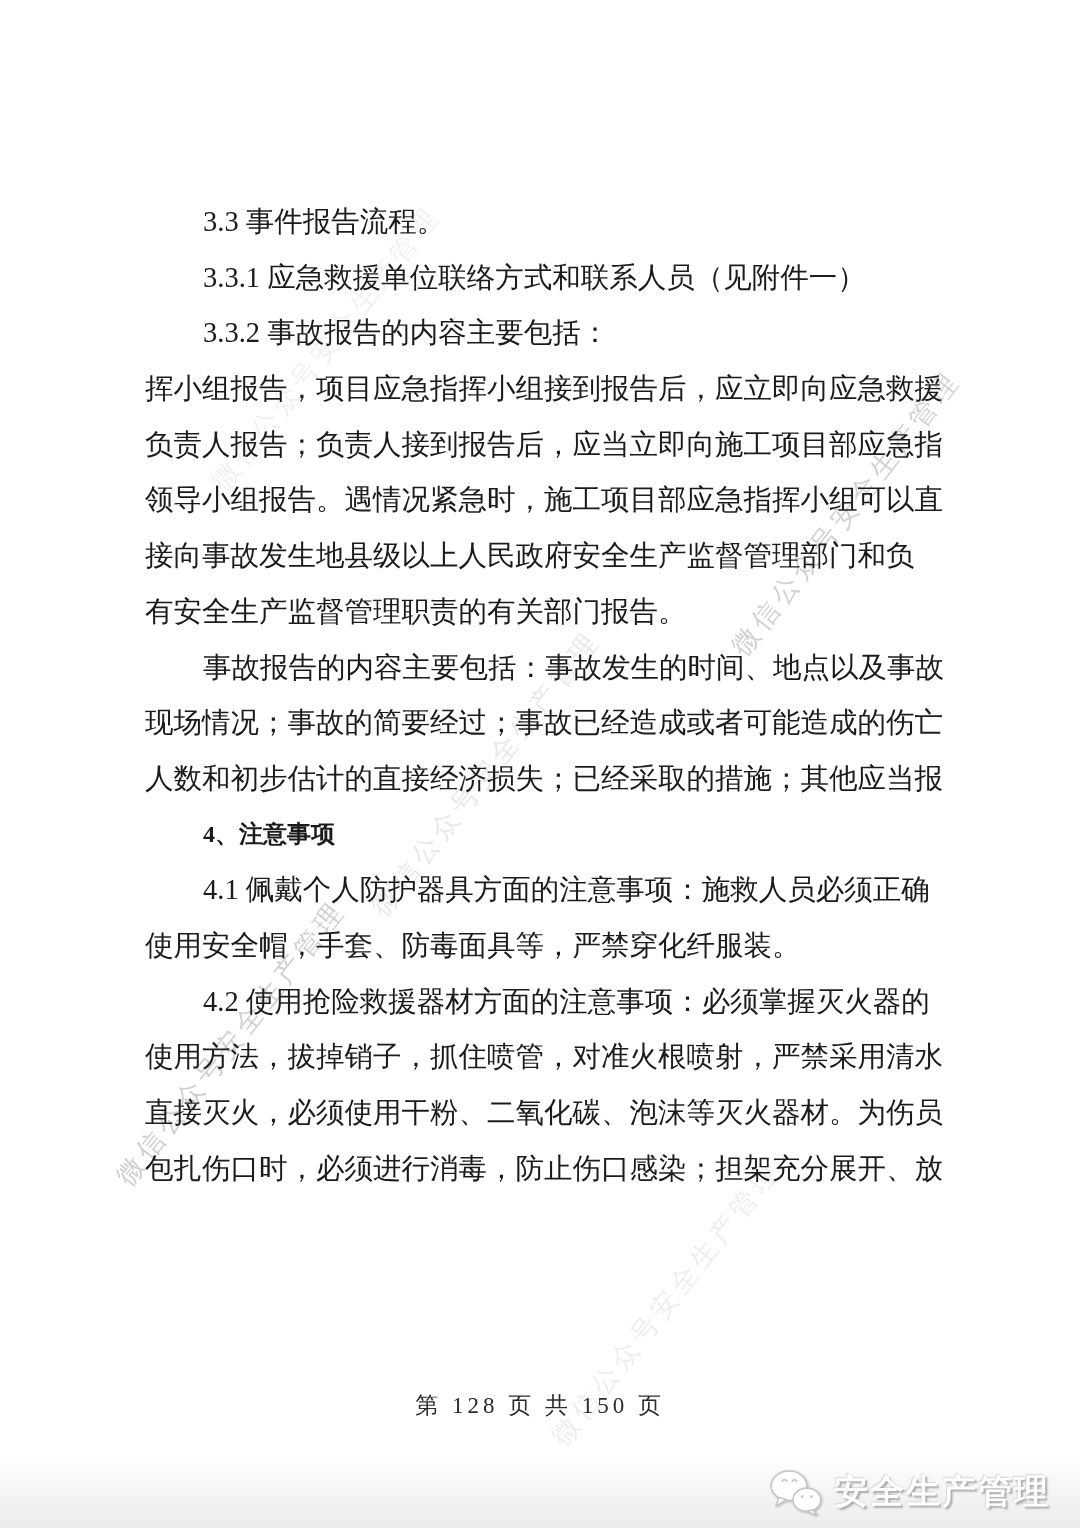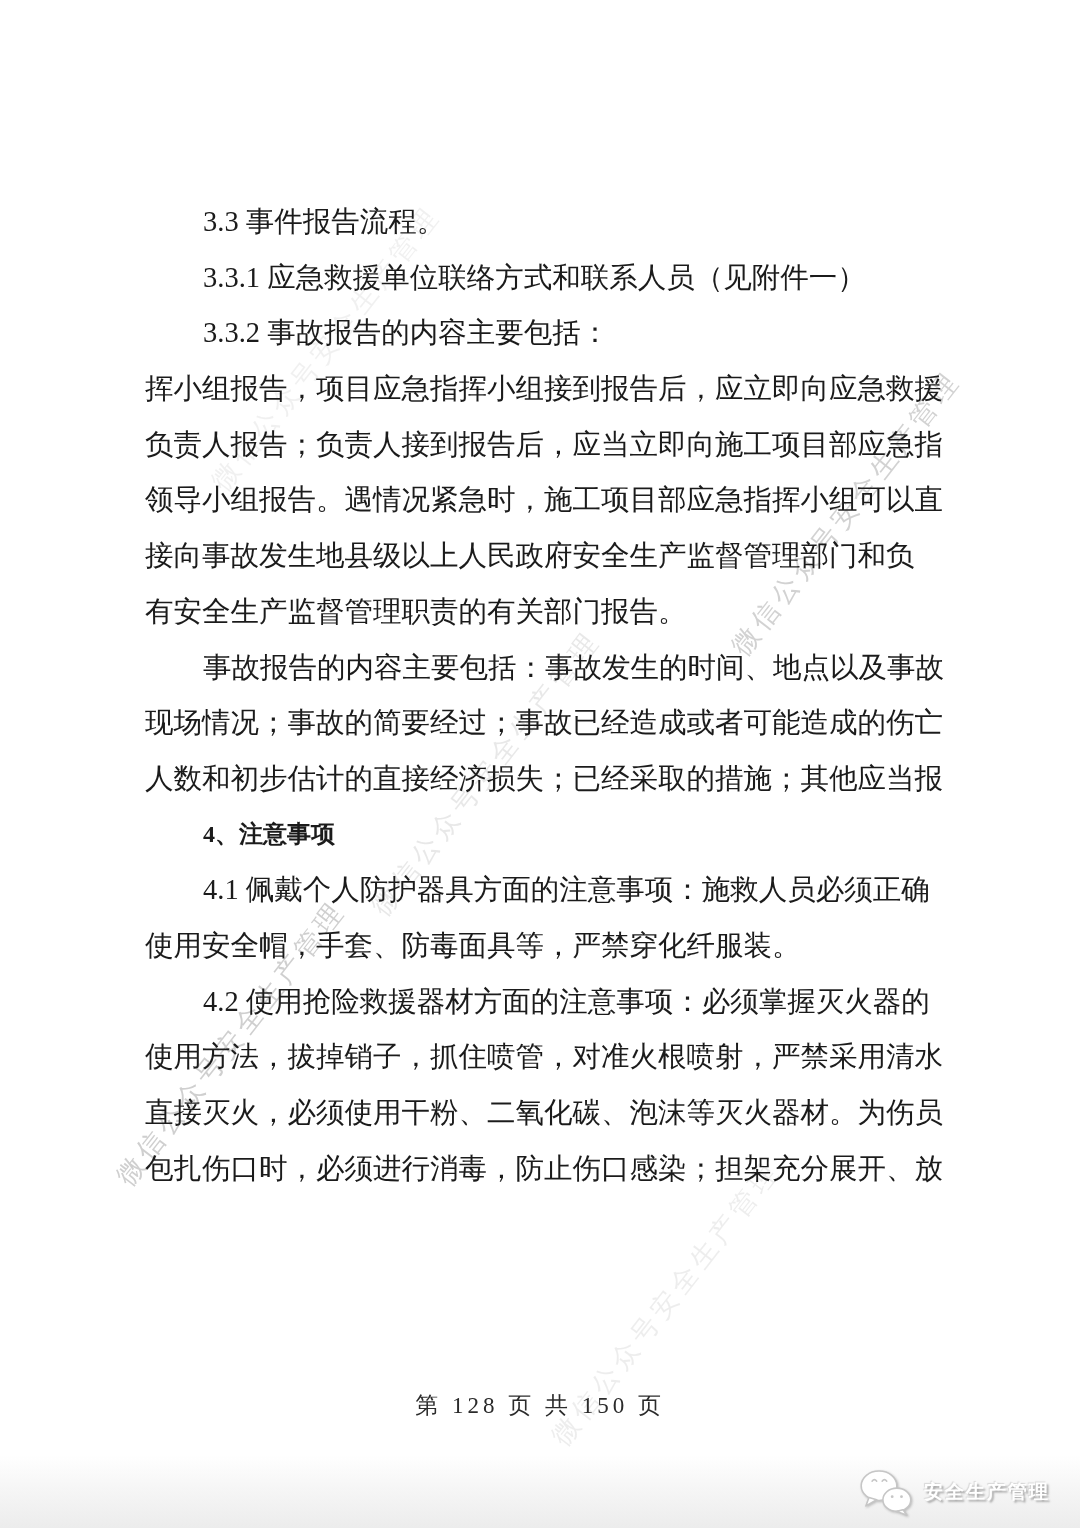--- a/index.html
+++ b/index.html
@@ -44,21 +44,21 @@
   .brand-bar{
     position:absolute;left:0;right:0;bottom:0;height:73px;z-index:3;
     background:linear-gradient(180deg,#ffffff 0%,#f6f6f6 45%,#ececec 100%);
     display:flex;align-items:center;justify-content:flex-end;
     padding-right:30px;
   }
   .brand-logo{display:inline-flex;align-items:center;margin-right:10px;
     filter:drop-shadow(1px 1px 1px #bdbdbd);}
   .brand-name{
     font-family:"Liberation Sans","DejaVu Sans",sans-serif;
-    font-size:19px;font-weight:700;letter-spacing:2px;
+    font-size:34px;font-weight:700;letter-spacing:2px;
     color:var(--brand-text);
     text-shadow:2px 2px 2px var(--brand-shadow), -1px -1px 1px #d8d8d8;
   }
 </style>
 </head>
 <body>
 
 <div class="page">
 
   <div class="watermark-layer" id="watermark-layer">

